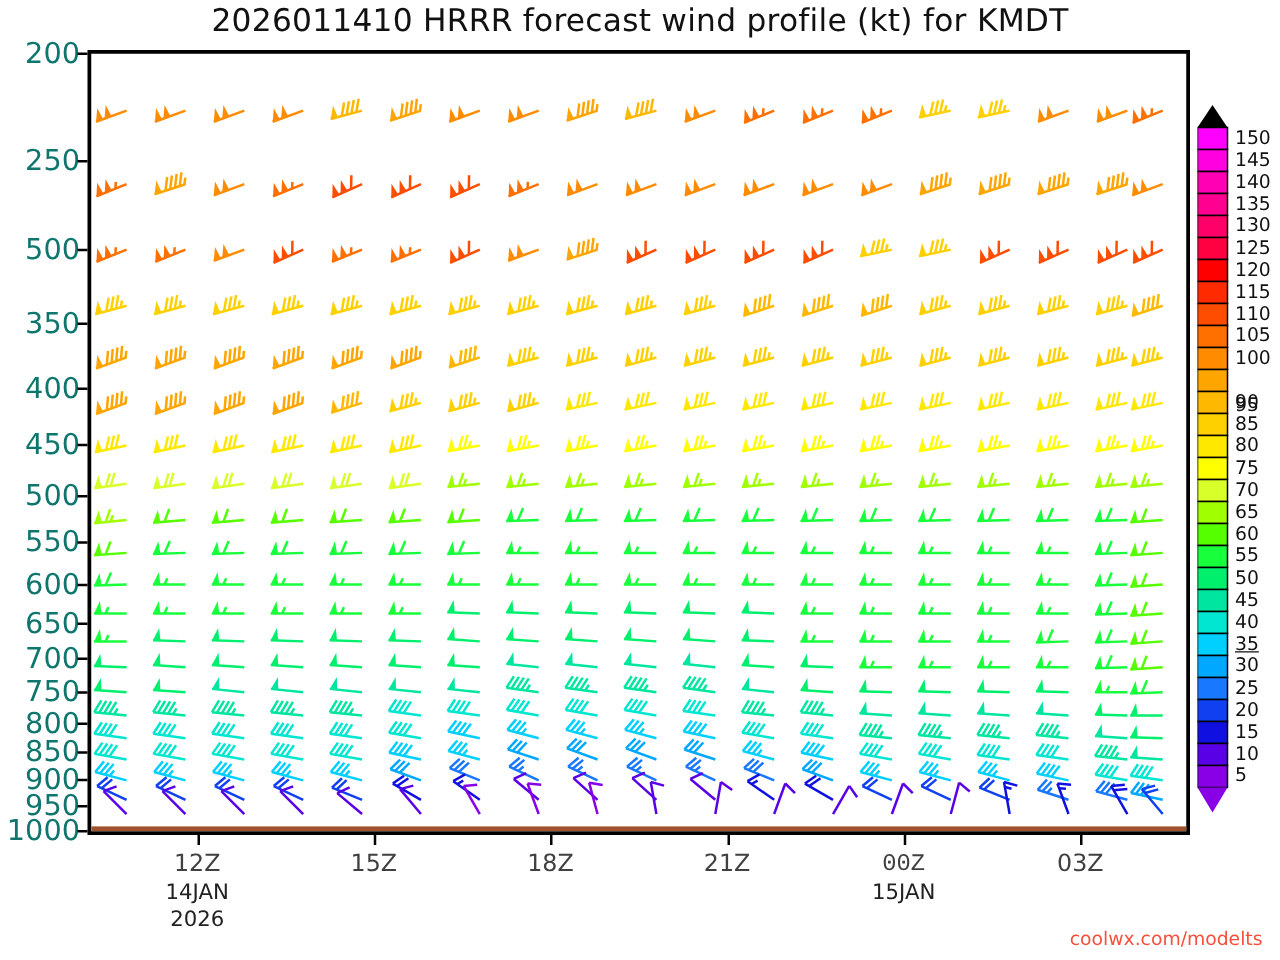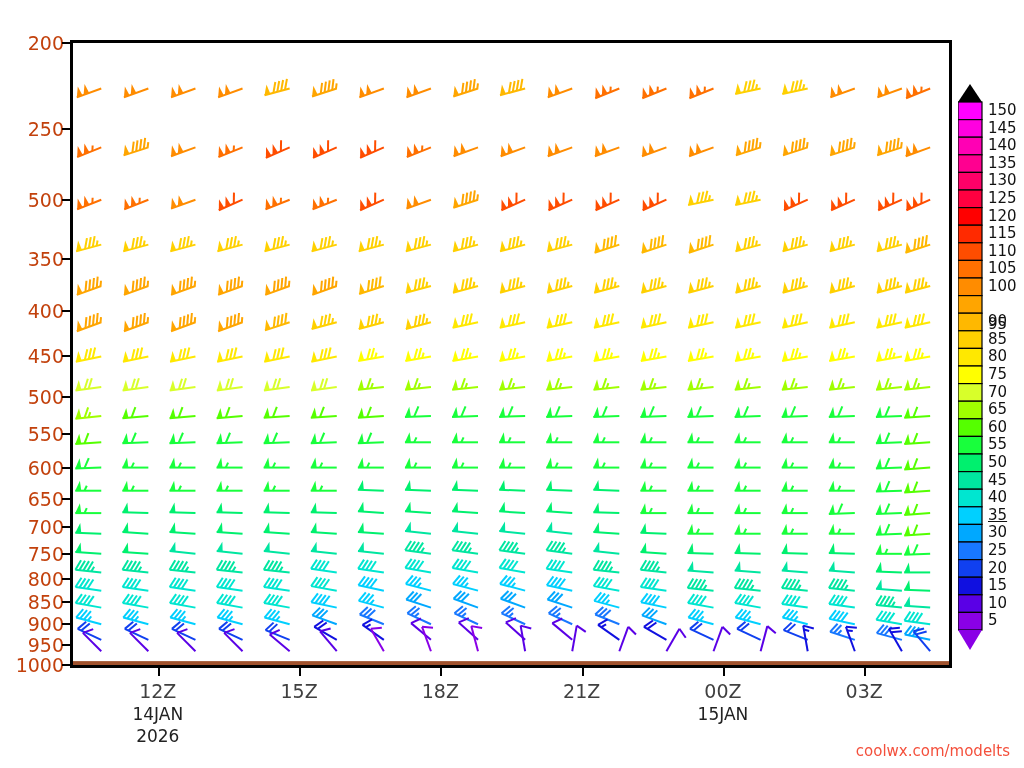--- a/index.html
+++ b/index.html
@@ -16,21 +16,21 @@
   }
 
   #plotframe{
     position:absolute;left:70px;top:40px;width:882px;height:628px;
     border:3px solid #000;box-sizing:border-box;background:#fff;
   }
   #plotcanvas{position:absolute;left:0;top:0;}
 
   .ylabel{
     position:absolute;right:0;transform:translateY(-50%);
-    font-size:19px;color:#c2410c;text-align:left;white-space:nowrap;
+    font-size:23px;color:#0f766e;text-align:left;white-space:nowrap;
   }
   #ylabels{position:absolute;left:0;top:0;width:64px;height:768px;}
   .ytick{position:absolute;left:62px;width:9px;height:2px;background:#000;transform:translateY(-1px);}
 
   #xlabels{position:absolute;left:0;top:0;width:1024px;height:768px;}
   .xlabel{
     position:absolute;transform:translateX(-50%);
     font-size:19px;color:#404040;text-align:center;white-space:nowrap;
   }
   .xsub{
@@ -52,20 +52,21 @@
   .cblab{
     position:absolute;left:30px;transform:translateY(-50%);
     font-size:15px;color:#111;white-space:nowrap;
   }
 </style>
 </head>
 <body>
 
 <div id="root">
 
+  <div class="title">2026011410 HRRR forecast wind profile (kt) for KMDT</div>
 
   <div id="ylabels">
       <div class="ylabel" style="top: 43px;">200</div>
       <div class="ytick" style="top: 43px;"></div>
       <div class="ylabel" style="top: 129.238px;">250</div>
       <div class="ytick" style="top: 129.238px;"></div>
       <div class="ylabel" style="top: 199.7px;">500</div>
       <div class="ytick" style="top: 199.7px;"></div>
       <div class="ylabel" style="top: 259.275px;">350</div>
       <div class="ytick" style="top: 259.275px;"></div>
@@ -2483,21 +2484,21 @@
       <div class="xlabel" style="left: 157.774px; top: 680px;">12Z</div>
       <div class="xsub" style="left: 157.774px; top: 704px;">14JAN</div>
       <div class="xsub" style="left: 157.774px; top: 726px;">2026</div>
       <div class="xtick" style="left: 299.065px; top: 667px;"></div>
       <div class="xlabel" style="left: 299.065px; top: 680px;">15Z</div>
       <div class="xtick" style="left: 440.355px; top: 667px;"></div>
       <div class="xlabel" style="left: 440.355px; top: 680px;">18Z</div>
       <div class="xtick" style="left: 581.645px; top: 667px;"></div>
       <div class="xlabel" style="left: 581.645px; top: 680px;">21Z</div>
       <div class="xtick" style="left: 722.935px; top: 667px;"></div>
-      <div class="xlabel" style="left: 722.935px; top: 680px;">00Z</div>
+      <div class="xlabel" style="left: 722.935px; top: 680px; font-family: Liberation Mono, monospace;">00Z</div>
       <div class="xsub" style="left: 722.935px; top: 704px;">15JAN</div>
       <div class="xtick" style="left: 864.226px; top: 667px;"></div>
       <div class="xlabel" style="left: 864.226px; top: 680px;">03Z</div>
     </div>
 
   <div class="watermark">coolwx.com/modelts</div>
 
   <div id="cbar">
     <svg id="cbarsvg" width="30" height="580">
         <polygon points="0,18 24,18 12,0" fill="#000000"></polygon>

